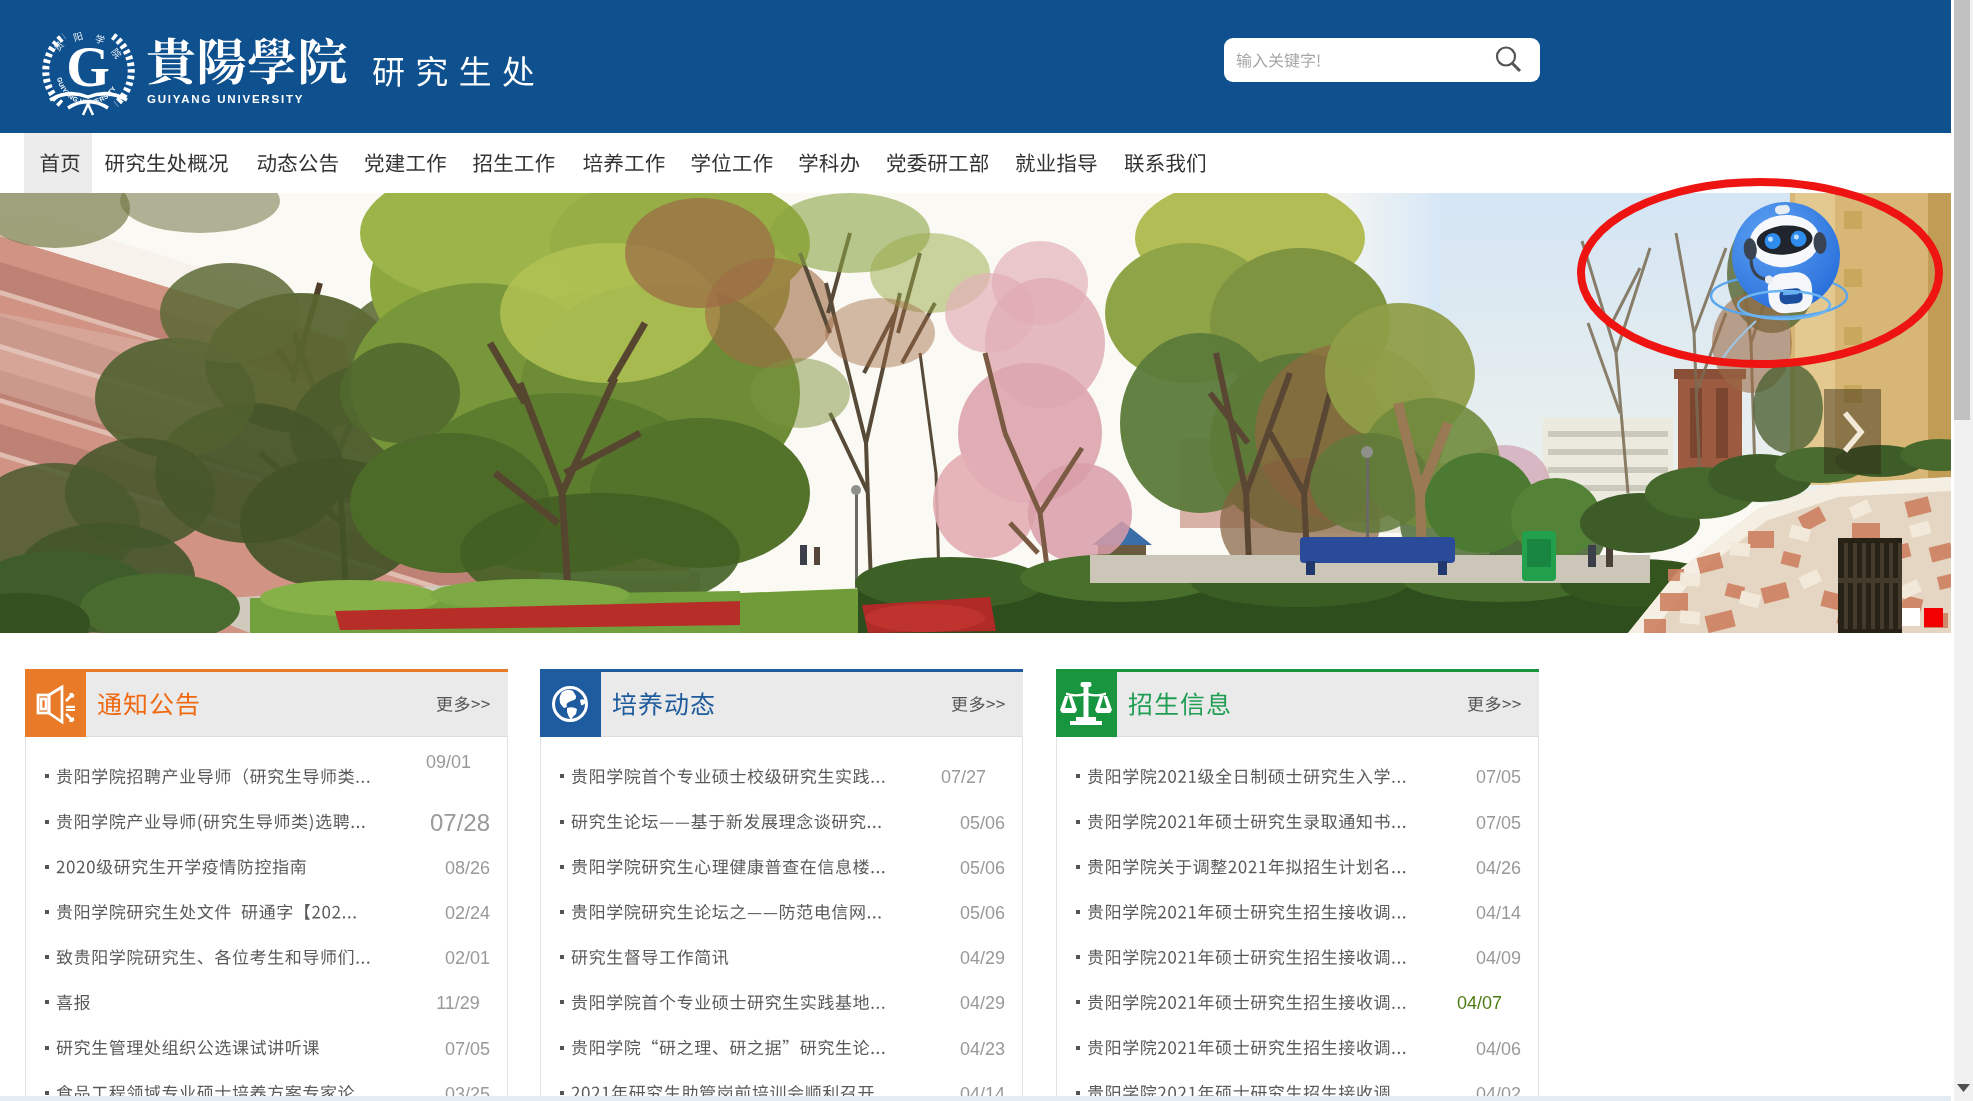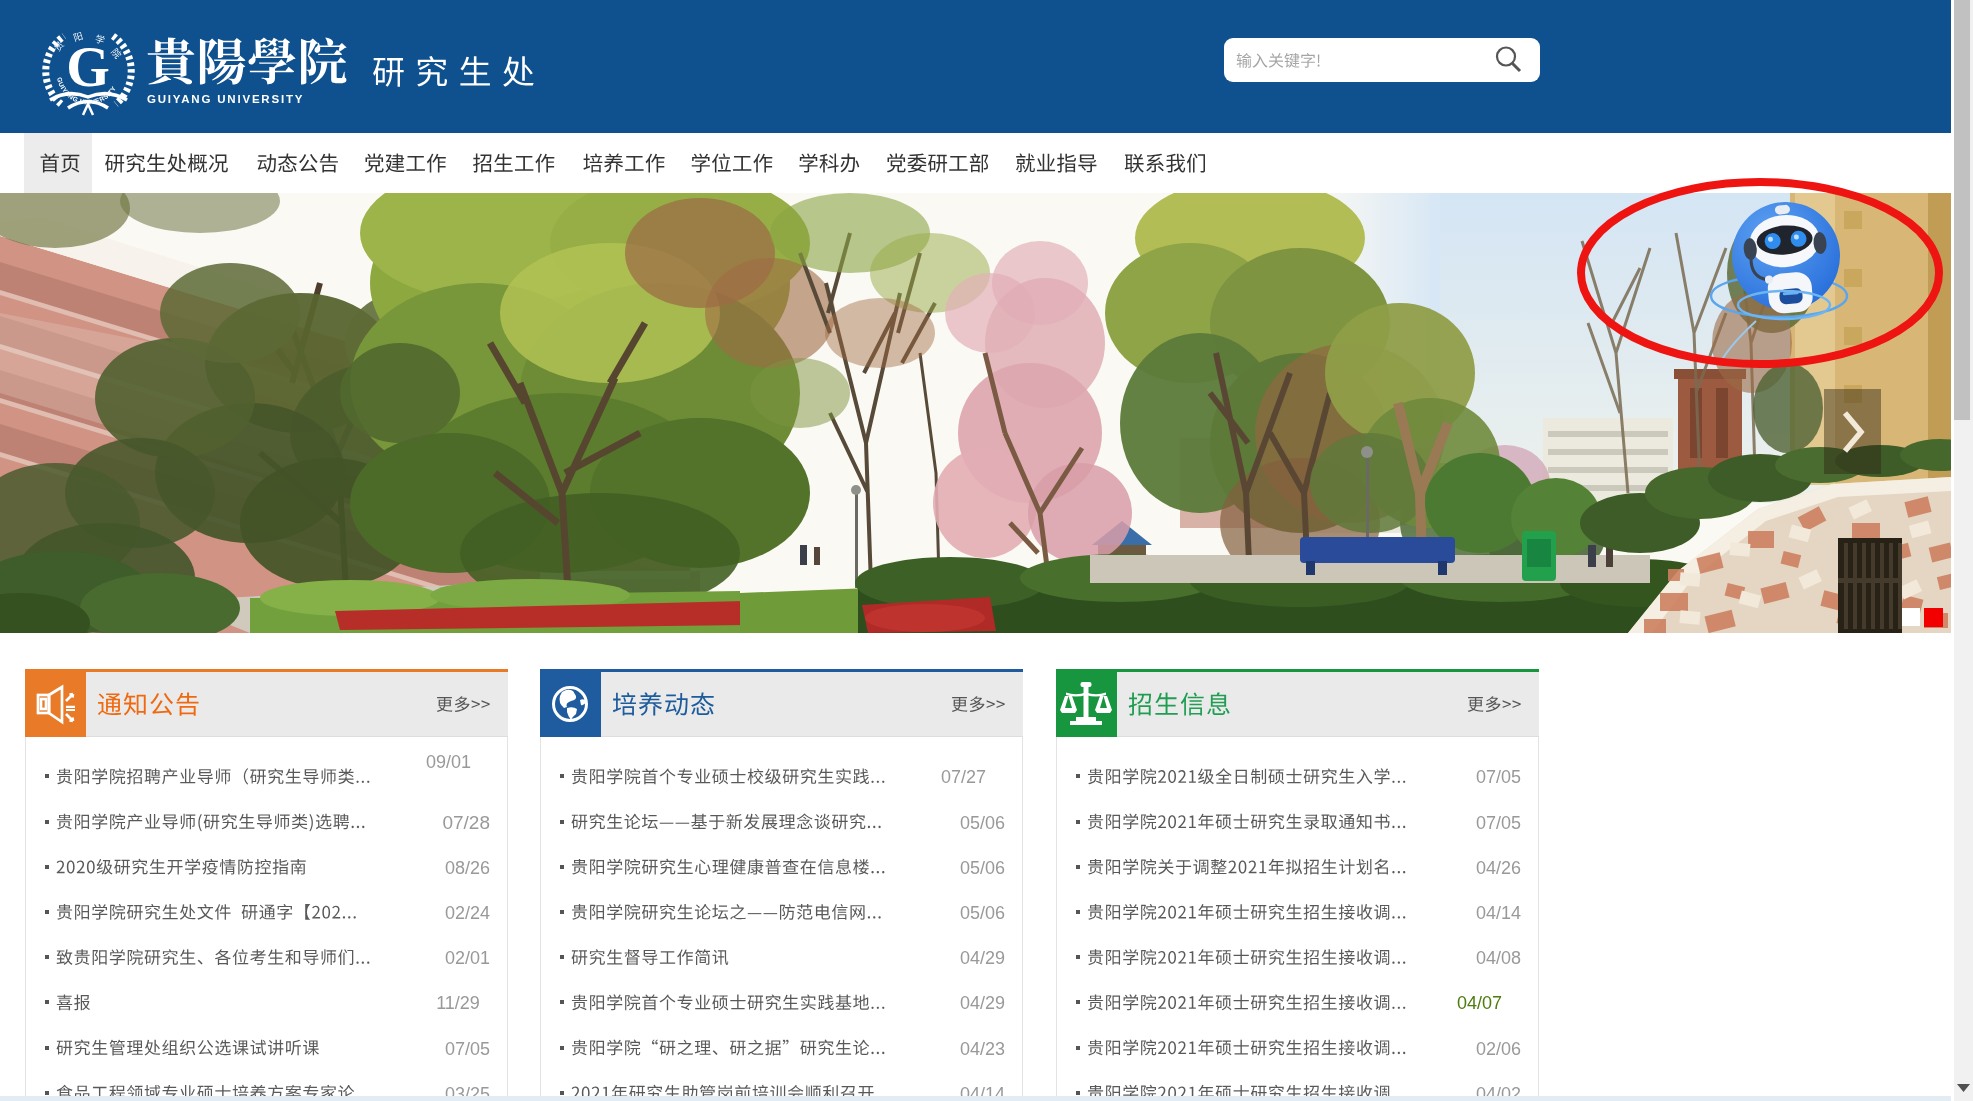--- a/index.html
+++ b/index.html
@@ -314,42 +314,42 @@
 <div class="abs" style="left:560.0px;top:1090.7px;width:4px;height:4px;background:#555"></div>
 <div class="abs" style="left:1076.0px;top:774.3px;width:4px;height:4px;background:#555"></div>
 <div class="abs" style="left:1076.0px;top:819.5px;width:4px;height:4px;background:#555"></div>
 <div class="abs" style="left:1076.0px;top:864.7px;width:4px;height:4px;background:#555"></div>
 <div class="abs" style="left:1076.0px;top:909.9px;width:4px;height:4px;background:#555"></div>
 <div class="abs" style="left:1076.0px;top:955.1px;width:4px;height:4px;background:#555"></div>
 <div class="abs" style="left:1076.0px;top:1000.3px;width:4px;height:4px;background:#555"></div>
 <div class="abs" style="left:1076.0px;top:1045.5px;width:4px;height:4px;background:#555"></div>
 <div class="abs" style="left:1076.0px;top:1090.7px;width:4px;height:4px;background:#555"></div>
 <div class="abs" style="left:426.0px;top:753px;width:64px;text-align:left;font-size:18px;color:#999;line-height:18px">09/01</div>
-<div class="abs" style="left:426.0px;top:813.5px;width:64px;text-align:right;font-size:19px;color:#999;line-height:18px">07/28</div>
+<div class="abs" style="left:426.0px;top:813.5px;width:64px;text-align:right;font-size:24px;color:#999;line-height:18px">07/28</div>
 <div class="abs" style="left:426.0px;top:858.7px;width:64px;text-align:right;font-size:18px;color:#999;line-height:18px">08/26</div>
 <div class="abs" style="left:426.0px;top:903.9px;width:64px;text-align:right;font-size:18px;color:#999;line-height:18px">02/24</div>
 <div class="abs" style="left:426.0px;top:949.1px;width:64px;text-align:right;font-size:18px;color:#999;line-height:18px">02/01</div>
 <div class="abs" style="left:426.0px;top:994.3px;width:64px;text-align:center;font-size:18px;color:#999;line-height:18px">11/29</div>
 <div class="abs" style="left:426.0px;top:1039.5px;width:64px;text-align:right;font-size:18px;color:#999;line-height:18px">07/05</div>
 <div class="abs" style="left:426.0px;top:1084.7px;width:64px;text-align:right;font-size:18px;color:#999;line-height:18px">03/25</div>
 <div class="abs" style="left:941.0px;top:768.3px;width:64px;text-align:left;font-size:18px;color:#999;line-height:18px">07/27</div>
 <div class="abs" style="left:941.0px;top:813.5px;width:64px;text-align:right;font-size:18px;color:#999;line-height:18px">05/06</div>
 <div class="abs" style="left:941.0px;top:858.7px;width:64px;text-align:right;font-size:18px;color:#999;line-height:18px">05/06</div>
 <div class="abs" style="left:941.0px;top:903.9px;width:64px;text-align:right;font-size:18px;color:#999;line-height:18px">05/06</div>
 <div class="abs" style="left:941.0px;top:949.1px;width:64px;text-align:right;font-size:18px;color:#999;line-height:18px">04/29</div>
 <div class="abs" style="left:941.0px;top:994.3px;width:64px;text-align:right;font-size:18px;color:#999;line-height:18px">04/29</div>
 <div class="abs" style="left:941.0px;top:1039.5px;width:64px;text-align:right;font-size:18px;color:#999;line-height:18px">04/23</div>
 <div class="abs" style="left:941.0px;top:1084.7px;width:64px;text-align:right;font-size:18px;color:#999;line-height:18px">04/14</div>
 <div class="abs" style="left:1457.0px;top:768.3px;width:64px;text-align:right;font-size:18px;color:#999;line-height:18px">07/05</div>
 <div class="abs" style="left:1457.0px;top:813.5px;width:64px;text-align:right;font-size:18px;color:#999;line-height:18px">07/05</div>
 <div class="abs" style="left:1457.0px;top:858.7px;width:64px;text-align:right;font-size:18px;color:#999;line-height:18px">04/26</div>
 <div class="abs" style="left:1457.0px;top:903.9px;width:64px;text-align:right;font-size:18px;color:#999;line-height:18px">04/14</div>
-<div class="abs" style="left:1457.0px;top:949.1px;width:64px;text-align:right;font-size:18px;color:#999;line-height:18px">04/08</div>
+<div class="abs" style="left:1457.0px;top:949.1px;width:64px;text-align:right;font-size:18px;color:#999;line-height:18px">04/09</div>
 <div class="abs" style="left:1457.0px;top:994.3px;width:64px;text-align:left;font-size:18px;color:#4d7c0f;line-height:18px">04/07</div>
-<div class="abs" style="left:1457.0px;top:1039.5px;width:64px;text-align:right;font-size:18px;color:#999;line-height:18px">02/06</div>
+<div class="abs" style="left:1457.0px;top:1039.5px;width:64px;text-align:right;font-size:18px;color:#999;line-height:18px">04/06</div>
 <div class="abs" style="left:1457.0px;top:1084.7px;width:64px;text-align:right;font-size:18px;color:#999;line-height:18px">04/02</div>
 <svg class="abs" style="left:0;top:0;z-index:40;pointer-events:none" width="1951" height="1101" viewBox="0 0 1951 1101">
     <defs>
       <path id="g0" d="M380 -97C313 -37 177 38 50 76L54 90C200 78 353 42 447 -2C477 6 496 2 505 -9ZM548 -62 545 -49C662 -17 747 32 793 69C901 148 1114 -59 548 -62ZM31 -534 40 -506H942C957 -506 967 -511 970 -522C927 -558 858 -609 858 -609L796 -534H555V-609H709V-566H728C766 -566 819 -590 820 -598V-711C840 -715 853 -724 859 -731L751 -813L699 -757H555V-810C581 -814 590 -824 591 -838L440 -850V-757H302L186 -803V-554H201C246 -554 295 -578 295 -587V-609H440V-534ZM709 -637H555V-729H709ZM295 -637V-729H440V-637ZM690 -314V-237H319V-314ZM690 -342H319V-417H690ZM690 -209V-129H319V-209ZM203 -445V-47H220C268 -47 319 -72 319 -83V-101H690V-67H710C749 -67 807 -89 808 -96V-400C826 -404 838 -412 844 -419L734 -502L681 -445H326L203 -494Z"></path>
       <path id="g1" d="M532 -625H759V-525H532ZM532 -653V-755H759V-653ZM428 -783V-441H446C499 -441 532 -459 532 -467V-496H759V-459H778C832 -459 867 -478 867 -483V-747C889 -751 898 -758 905 -766L806 -841L755 -783H542L428 -827ZM69 -777V90H89C142 90 176 63 176 56V-222C195 -217 210 -208 216 -198C224 -184 228 -143 228 -113C267 -114 297 -122 318 -138L320 -135C401 -171 470 -216 524 -271H557C504 -169 418 -73 312 -4L321 11C471 -54 592 -149 662 -271H692C643 -128 547 -7 403 75L413 90C613 13 739 -106 804 -271H830C817 -132 792 -51 766 -31C756 -24 747 -22 732 -22C713 -22 666 -25 638 -28L637 -14C670 -7 692 4 704 20C716 34 719 60 719 89C764 90 803 80 834 58C887 21 918 -72 935 -254C956 -257 968 -263 976 -271L878 -353L822 -300H550C570 -325 588 -351 602 -379H952C967 -379 976 -384 979 -395C940 -432 875 -485 875 -485L817 -408H350L358 -379H485C456 -307 411 -238 352 -183C361 -205 365 -232 365 -264C364 -342 324 -435 232 -500C281 -559 341 -659 376 -718C399 -718 413 -722 420 -731L312 -832L256 -777H189L69 -823ZM176 -234V-748H262C249 -672 225 -560 207 -497C249 -433 262 -359 262 -295C262 -265 255 -247 243 -240C237 -235 231 -234 221 -234C213 -234 190 -234 176 -234Z"></path>
       <path id="g2" d="M534 -843C525 -824 513 -803 498 -782C477 -788 451 -792 421 -793L418 -789L337 -850C320 -835 290 -809 259 -787L168 -805L178 -469H164C159 -490 151 -512 140 -534H127C129 -477 101 -439 73 -425C-11 -382 39 -284 115 -316C161 -336 178 -382 170 -440H809C800 -410 789 -373 781 -349L790 -343C832 -361 896 -395 934 -418C954 -418 964 -421 972 -429L867 -529L816 -479L829 -741C848 -744 857 -748 864 -756L760 -835L716 -783H618L627 -755H725L721 -677H628L637 -649H719L716 -571H624L633 -543H714L711 -469H281L278 -543H381C394 -543 404 -548 406 -559C380 -585 338 -620 338 -620L300 -571H278L275 -649H378C389 -649 396 -652 400 -660L402 -657C437 -671 474 -691 506 -713C520 -700 531 -687 539 -676C586 -661 610 -714 560 -753C573 -765 584 -776 593 -788C611 -784 622 -786 627 -795ZM274 -677 272 -753C320 -760 368 -771 396 -779C406 -776 414 -775 419 -778C435 -769 452 -758 469 -745C446 -718 420 -693 394 -673C368 -697 335 -723 335 -723L299 -677ZM548 -667C538 -647 525 -627 510 -607C487 -615 459 -620 425 -623L416 -613C435 -601 456 -585 476 -568C448 -538 415 -511 382 -491L391 -476C432 -489 475 -509 512 -532C525 -518 536 -504 543 -491C594 -470 622 -528 570 -574C585 -587 598 -601 609 -615C626 -610 637 -612 642 -622ZM240 -352 249 -323H605C584 -301 558 -276 533 -254L445 -262V-183H54L62 -154H445V-55C445 -43 440 -39 425 -39C403 -39 290 -46 290 -46V-32C342 -23 365 -11 382 7C399 26 404 52 407 89C542 77 560 32 560 -49V-154H916C931 -154 941 -159 944 -170C903 -209 832 -267 832 -267L770 -183H560V-225C581 -228 591 -235 592 -249C650 -267 709 -288 752 -305C774 -306 784 -309 793 -317L685 -413L621 -352Z"></path>
       <path id="g3" d="M789 -604 731 -527H409L417 -498H867C881 -498 891 -503 894 -514C877 -530 854 -550 834 -567C869 -585 916 -618 945 -641C965 -642 976 -644 983 -651L888 -742L835 -688H673C735 -709 752 -820 564 -851L556 -845C581 -811 602 -756 600 -706C610 -697 620 -691 631 -688H446C441 -705 435 -724 426 -744H414C409 -698 390 -664 363 -649C271 -537 483 -480 452 -659H840C834 -633 827 -601 820 -579ZM862 -453 802 -372H367L375 -343H474C470 -199 456 -56 262 69L272 83C541 -23 583 -178 595 -343H673V-28C673 43 686 65 768 65L828 66C942 66 978 43 978 -1C978 -22 973 -35 946 -48L942 -164H931C917 -114 903 -67 894 -52C889 -44 884 -42 876 -41C868 -41 855 -41 841 -41H803C785 -41 783 -45 783 -58V-343H944C958 -343 969 -348 971 -359C931 -398 862 -453 862 -453ZM71 -824V90H90C144 90 177 62 177 55V-193C197 -188 210 -180 217 -170C226 -156 230 -117 230 -87C336 -90 371 -144 371 -242C370 -325 328 -420 229 -488C277 -551 335 -659 368 -721C391 -721 404 -725 412 -734L306 -832L249 -778H190ZM177 -749H257C245 -669 221 -550 204 -485C253 -418 271 -342 271 -271C271 -238 264 -221 251 -212C245 -208 240 -207 230 -207H177Z"></path>
       <path id="g4" d="M775 -714V-426H612V-714ZM429 -426V-354H540C536 -219 513 -66 411 41C429 51 456 71 469 84C582 -33 607 -200 611 -354H775V80H847V-354H960V-426H847V-714H940V-785H457V-714H541V-426ZM51 -785V-716H176C148 -564 102 -422 32 -328C44 -308 61 -266 66 -247C85 -272 103 -300 119 -329V34H183V-46H386V-479H184C210 -553 231 -634 247 -716H403V-785ZM183 -411H319V-113H183Z"></path>
       <path id="g5" d="M384 -629C304 -567 192 -510 101 -477L151 -423C247 -461 359 -526 445 -595ZM567 -588C667 -543 793 -471 855 -422L908 -469C841 -518 715 -586 617 -629ZM387 -451V-358H117V-288H385C376 -185 319 -63 56 18C74 34 96 61 107 79C396 -11 454 -158 462 -288H662V-41C662 41 684 63 759 63C775 63 848 63 865 63C936 63 955 24 962 -127C942 -133 909 -145 893 -158C890 -28 886 -9 858 -9C842 -9 782 -9 771 -9C742 -9 738 -14 738 -42V-358H463V-451ZM420 -828C437 -799 454 -763 467 -732H77V-563H152V-665H846V-568H924V-732H558C544 -765 520 -812 498 -847Z"></path>
       <path id="g6" d="M239 -824C201 -681 136 -542 54 -453C73 -443 106 -421 121 -408C159 -453 194 -510 226 -573H463V-352H165V-280H463V-25H55V48H949V-25H541V-280H865V-352H541V-573H901V-646H541V-840H463V-646H259C281 -697 300 -752 315 -807Z"></path>

